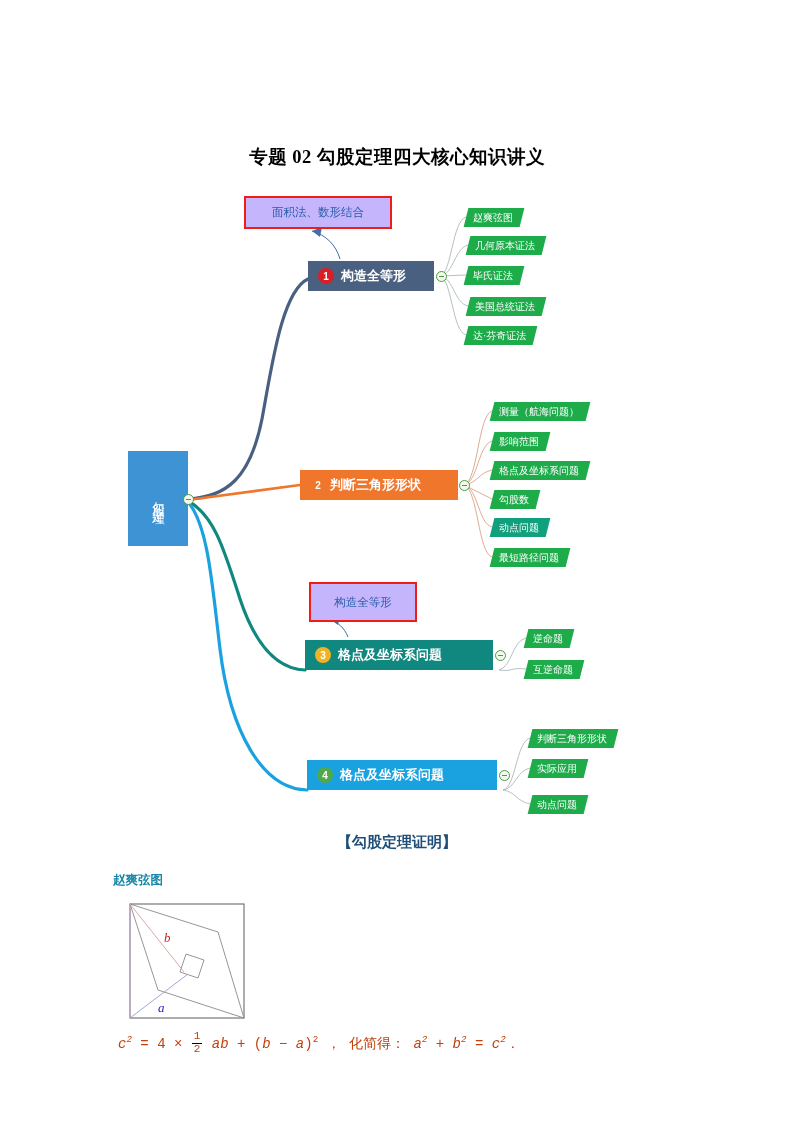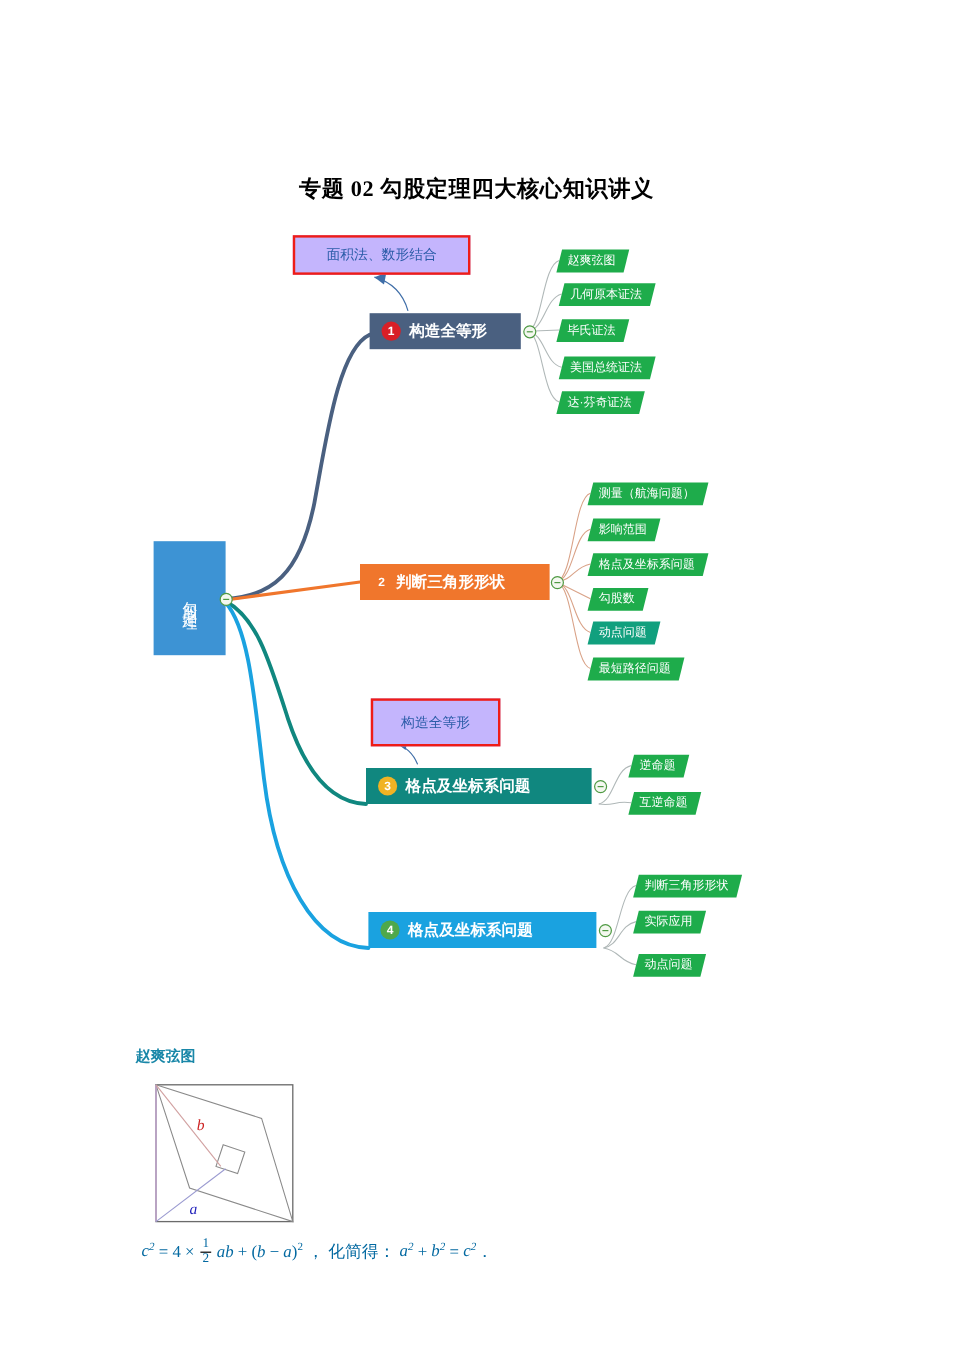--- a/index.html
+++ b/index.html
@@ -186,23 +186,23 @@
   #zhaoshuang-figure {
     position: absolute;
     left: 128px; top: 858px;
     width: 118px; height: 118px;
   }
 
   
   #formula {
     position: absolute;
     left: 118px; top: 988px;
-    font-family: Liberation Serif, serif;
+    font-family: Liberation Mono, monospace;
     font-size: 14px;
-    color: #0369a1;
+    color: #c2410c;
     font-style: italic;
     white-space: nowrap;
   }
   #formula .upr { font-style: normal; }
   .frac {
     display: inline-block;
     vertical-align: middle;
     text-align: center;
     font-size: 11px;
     line-height: 1.05;
@@ -312,20 +312,21 @@
       <span>格点及坐标系问题</span>
     </div>
     <div class="toggle" style="left:499px; top:591px;"></div>
 
     <div class="leaf" style="left:530px; top:550px;"><span>判断三角形形状</span></div>
     <div class="leaf" style="left:530px; top:580px;"><span>实际应用</span></div>
     <div class="leaf" style="left:530px; top:616px;"><span>动点问题</span></div>
 
   </div>
 
+  <div id="section-heading">【勾股定理证明】</div>
   <div id="sub-heading">赵爽弦图</div>
 
   <svg id="zhaoshuang-figure" viewBox="0 0 118 118">
     <rect x="2" y="2" width="114" height="114" fill="none" stroke="#6b6b6b" stroke-width="1.1"></rect>
 
     <polygon points="2,2 90,30 116,116 30,88" fill="none" stroke="#8a8a8a" stroke-width="0.9"></polygon>
 
     <polygon points="58,52 76,58 70,76 52,70" fill="none" stroke="#8a8a8a" stroke-width="0.9"></polygon>
 
     <line x1="2" y1="2" x2="2" y2="116" stroke="#c9a8d8" stroke-width="1.1"></line>

